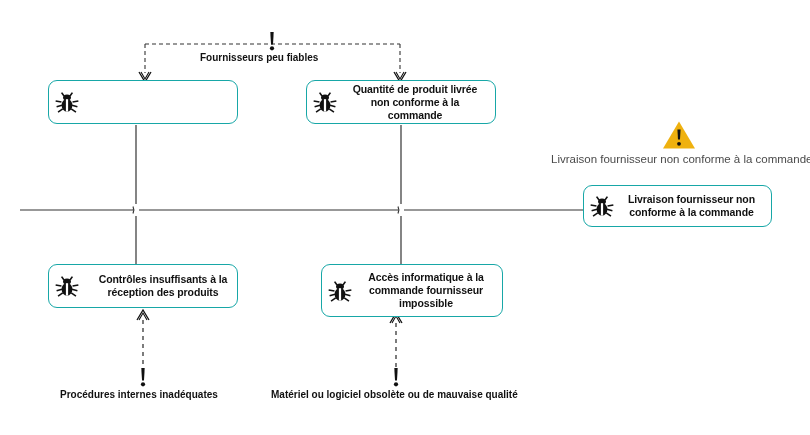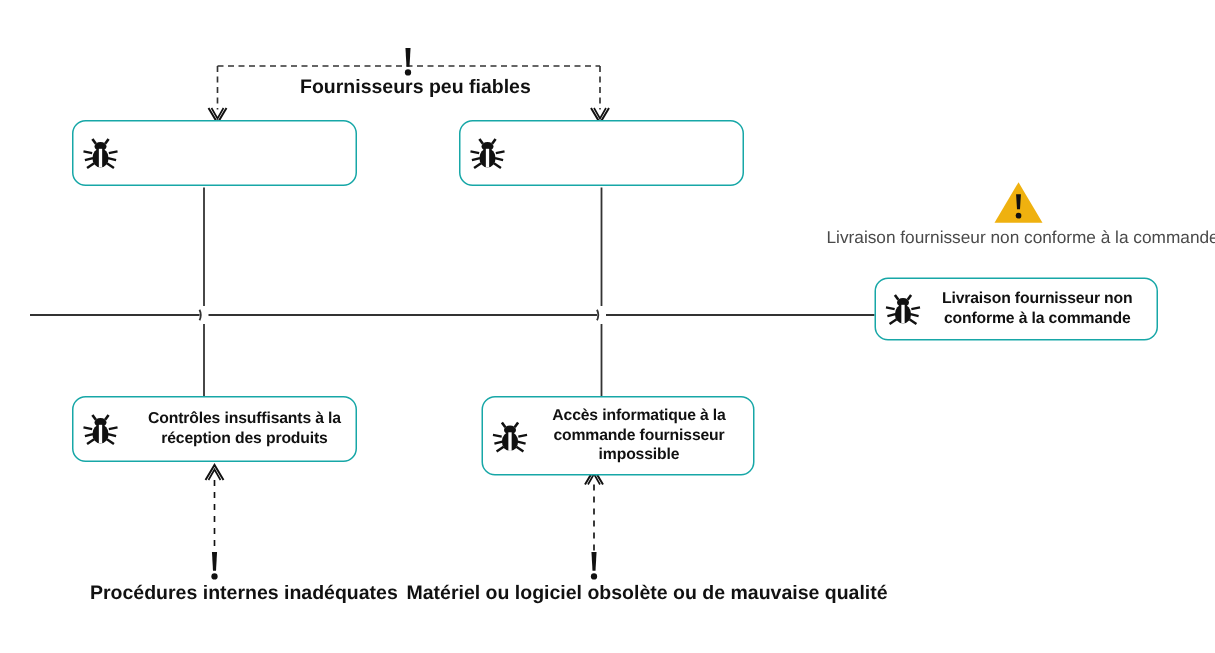--- a/index.html
+++ b/index.html
@@ -51,21 +51,21 @@
     font-size: 10.5px;
     font-weight: bold;
     color: #111111;
     line-height: 13px;
     letter-spacing: -0.1px;
   }
 
   
   .flabel {
     position: absolute;
-    font-size: 13px;
+    font-size: 10px;
     font-weight: bold;
     color: #111111;
     white-space: nowrap;
     line-height: 13px;
   }
 
   
   .caption {
     position: absolute;
     font-size: 11.5px;
@@ -176,20 +176,21 @@
         <ellipse cx="12" cy="15.3" rx="5.4" ry="6.4"></ellipse>
         <rect x="10.9" y="9.2" width="2.2" height="12.4" fill="#ffffff"></rect>
         <path d="M0.8 10.2 L6.6 11.3 L6.3 12.8 L0.5 11.7 Z"></path>
         <path d="M23.2 10.2 L17.4 11.3 L17.7 12.8 L23.5 11.7 Z"></path>
         <path d="M1.4 16.0 L6.8 14.6 L7.2 16.1 L1.8 17.5 Z"></path>
         <path d="M22.6 16.0 L17.2 14.6 L16.8 16.1 L22.2 17.5 Z"></path>
         <path d="M2.6 21.4 L7.3 18.2 L8.2 19.5 L3.5 22.7 Z"></path>
         <path d="M21.4 21.4 L16.7 18.2 L15.8 19.5 L20.5 22.7 Z"></path>
       </g>
     </svg>
+    <span class="ntext">Quantité de produit livrée non conforme à la commande</span>
   </div>
 
   <div class="node" style="left:48px; top:264px; width:190px; height:44px;gap:12px;">
     <svg class="bug" viewBox="0 0 24 24">
       <g fill="#111111">
         <path d="M7.3 2.2 L9.6 5.4 L8.2 6.3 L5.9 3.1 Z"></path>
         <path d="M16.7 2.2 L14.4 5.4 L15.8 6.3 L18.1 3.1 Z"></path>
         <ellipse cx="12" cy="7.6" rx="4.0" ry="3.0"></ellipse>
         <ellipse cx="12" cy="15.3" rx="5.4" ry="6.4"></ellipse>
         <rect x="10.9" y="9.2" width="2.2" height="12.4" fill="#ffffff"></rect>

